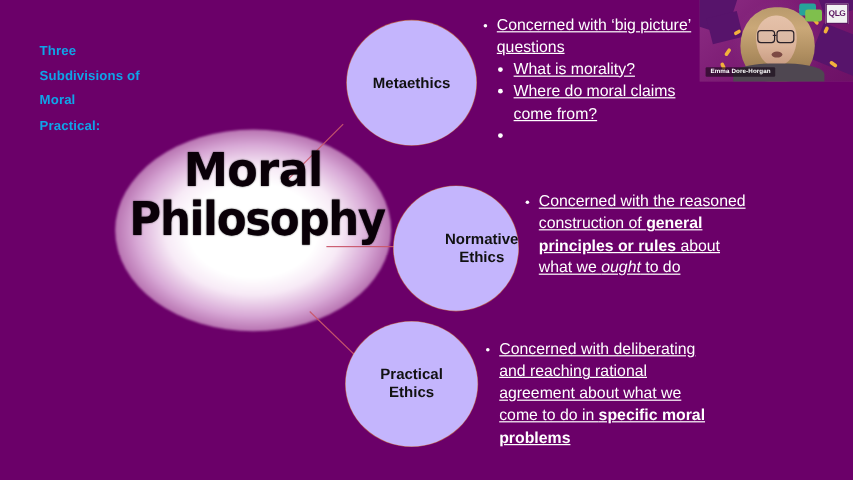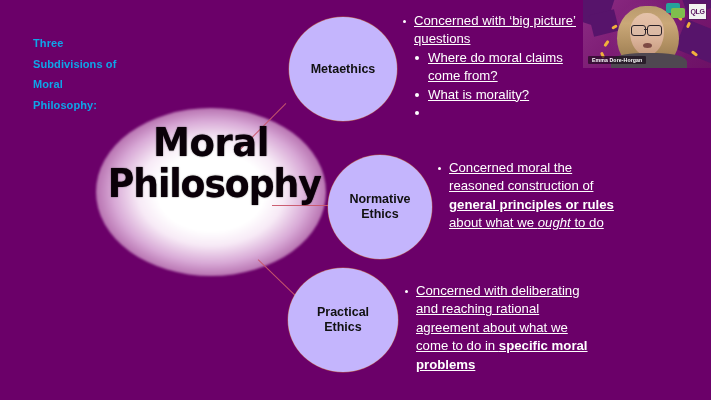--- a/index.html
+++ b/index.html
@@ -94,21 +94,21 @@
     justify-content: center;
     text-align: center;
     color: #111111;
     font-weight: bold;
     font-size: 12.5px;
     line-height: 15px;
     z-index: 5;
     box-shadow: 0 0 0 0.5px rgba(240,155,54,0.6);
   }
   #circle-metaethics { left: 289px; top: 17px; width: 108px; height: 104px; }
-  #circle-normative  { left: 328px; top: 155px; width: 104px; height: 104px; }
+  #circle-normative  { left: 328px; top: 155px; width: 104px; height: 104px; justify-content: flex-end; }
   #circle-practical  { left: 288px; top: 268px; width: 110px; height: 104px; }
 
   
   .bullet-block {
     position: absolute;
     color: #FFFFFF;
     font-size: 13.2px;
     line-height: 18.4px;
     z-index: 6;
   }
@@ -265,21 +265,21 @@
 </style>
 </head>
 <body>
 
 <div id="slide">
 
   <div id="title-block">
     <span class="tline">Three</span>
     <span class="tline">Subdivisions of</span>
     <span class="tline">Moral</span>
-    <span class="tline">Philosophy:</span>
+    <span class="tline">Practical:</span>
   </div>
 
   <div id="center-glow"></div>
   <div id="center-wordart">
     <span class="wline1">Moral</span>
     <span class="wline2">Philosophy</span>
   </div>
 
   <div class="connector" style="left:238px; top:151px; width:68px; transform: rotate(-45deg);"></div>
   <div class="connector" style="left:272px; top:205px; width:62px; transform: rotate(0deg);"></div>
@@ -306,37 +306,37 @@
   </div>
 
   <div class="bullet-block" id="bullets-meta">
     <ul>
       <li>
         <span class="dot"></span>
         <span>Concerned with ‘big picture’ questions</span>
       </li>
       <li class="lvl2">
         <span class="dot"></span>
+        <span>What is morality?</span>
+      </li>
+      <li class="lvl2">
+        <span class="dot"></span>
         <span>Where do moral claims come from?</span>
-      </li>
-      <li class="lvl2">
-        <span class="dot"></span>
-        <span>What is morality?</span>
       </li>
       <li class="lvl2">
         <span class="dot"></span>
       </li>
     </ul>
   </div>
 
   <div class="bullet-block" id="bullets-normative">
     <ul>
       <li>
         <span class="dot"></span>
-        <span>Concerned moral the reasoned construction of </span><b>general principles or rules</b><span> about what we </span><i>ought</i><span> to do</span>
+        <span>Concerned with the reasoned construction of </span><b>general principles or rules</b><span> about what we </span><i>ought</i><span> to do</span>
       </li>
     </ul>
   </div>
 
   <div class="bullet-block" id="bullets-practical">
     <ul>
       <li>
         <span class="dot"></span>
         <span>Concerned with deliberating and reaching rational agreement about what we come to do in </span><b>specific moral problems</b>
       </li>

